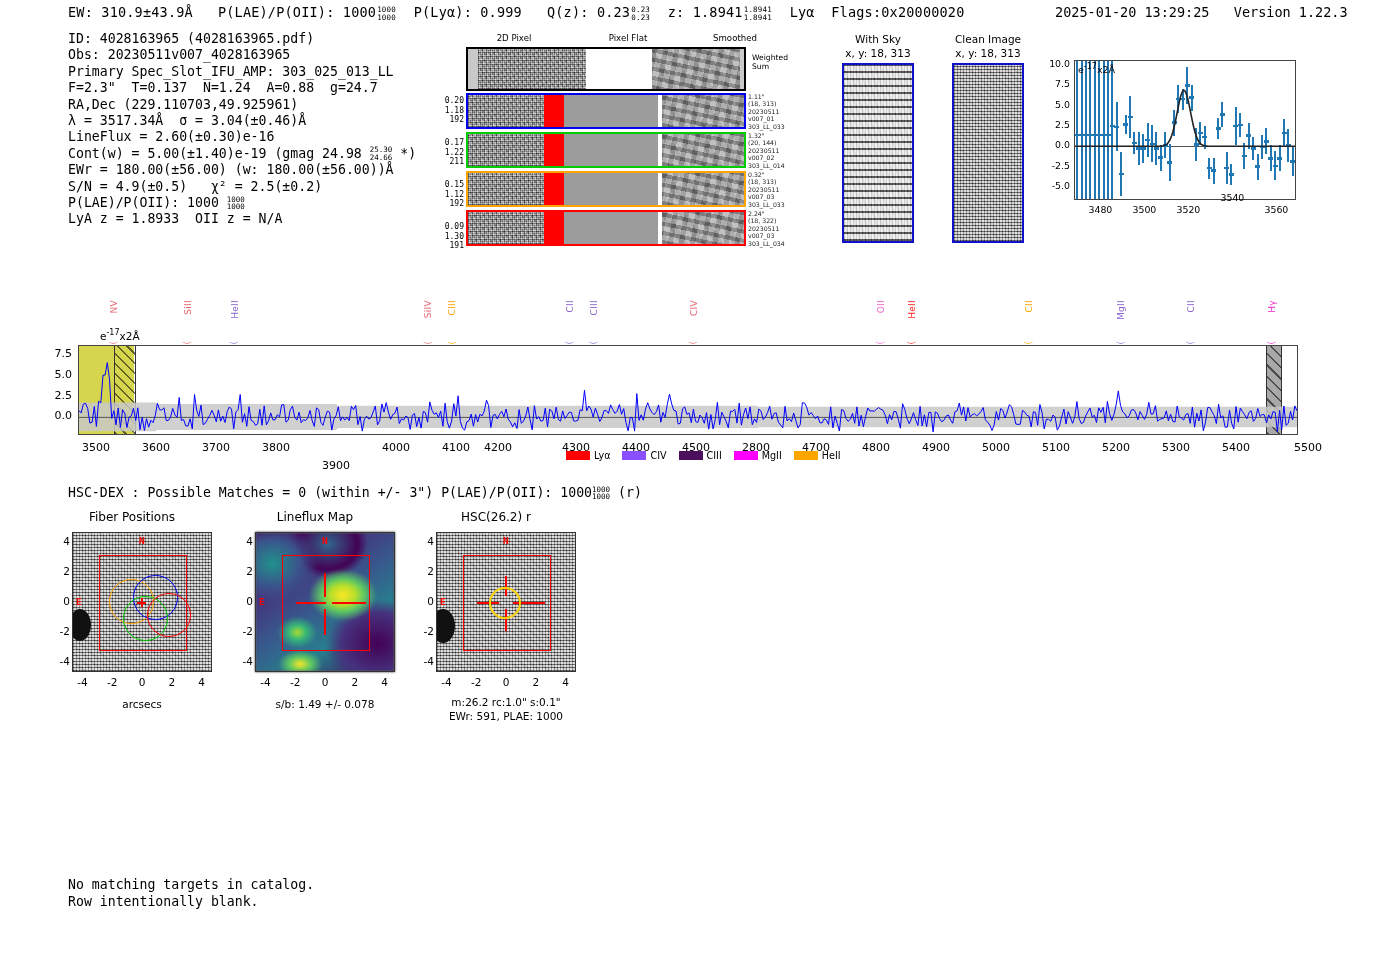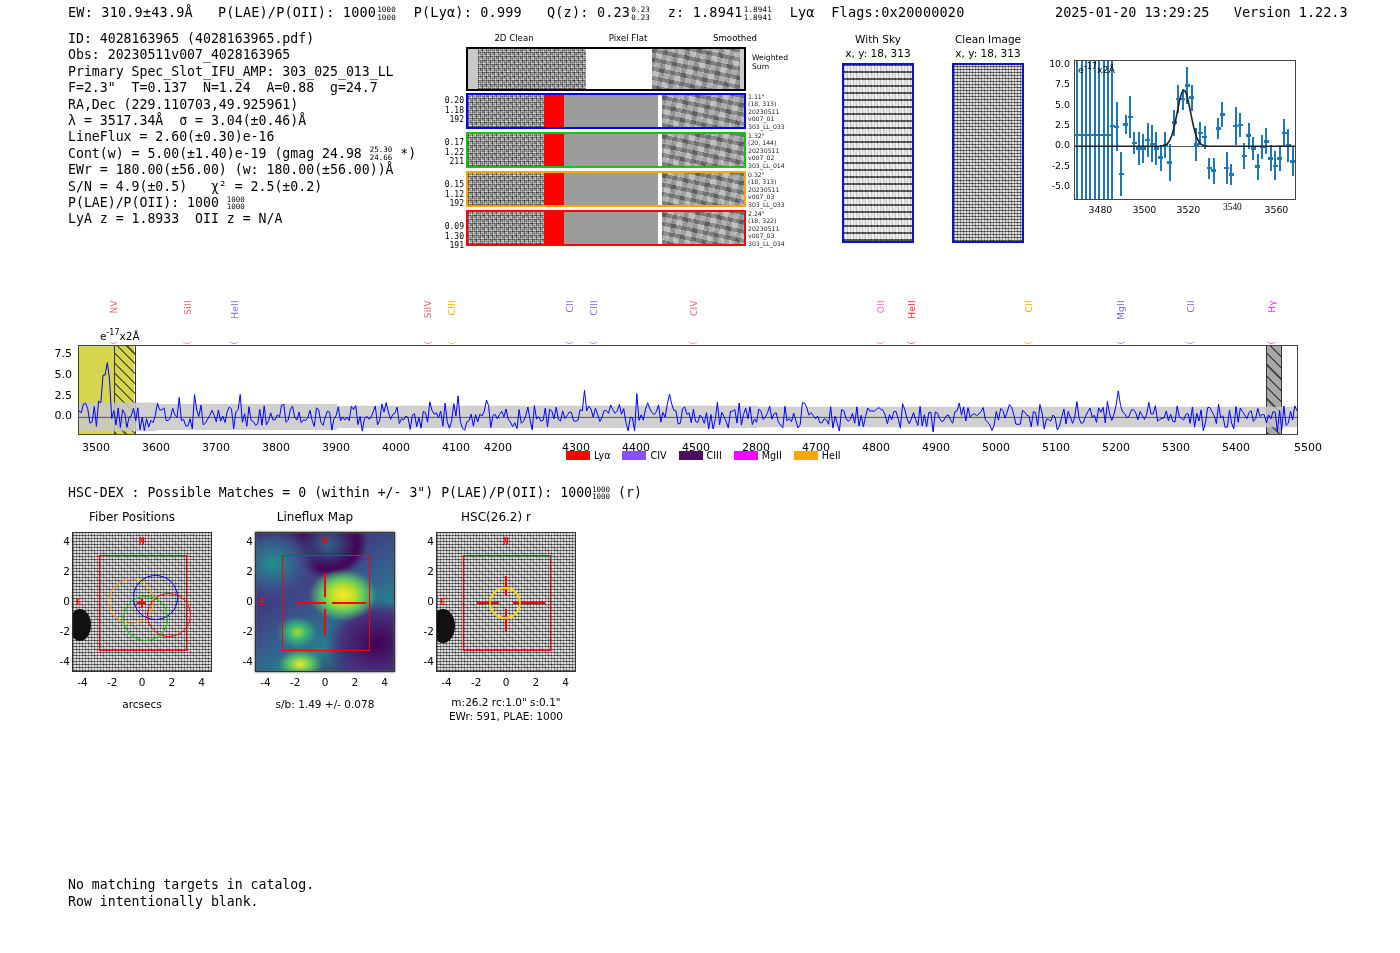--- a/index.html
+++ b/index.html
@@ -147,21 +147,21 @@
   <div>λ = 3517.34Å  σ = 3.04(±0.46)Å</div>
   <div>LineFlux = 2.60(±0.30)e-16</div>
   <div><span>Cont(w) = 5.00(±1.40)e-19 (gmag 24.98</span> <span class="frac2"><span>25.30</span><br><span>24.66</span></span> <span>*)</span></div>
   <div>EWr = 180.00(±56.00) (w: 180.00(±56.00))Å</div>
   <div>S/N = 4.9(±0.5)   χ² = 2.5(±0.2)</div>
   <div><span>P(LAE)/P(OII): 1000</span> <span class="frac2"><span>1000</span><br><span>1000</span></span></div>
   <div>LyA z = 1.8933  OII z = N/A</div>
 </div>
 
 <div class="abs" id="spec2d">
-  <div class="sp-title sans" style="left:34px;top:0;width:100px;text-align:center;">2D Clean</div>
+  <div class="sp-title sans" style="left:34px;top:0;width:100px;text-align:center;">2D Pixel</div>
   <div class="sp-title sans" style="left:148px;top:0;width:100px;text-align:center;">Pixel Flat</div>
   <div class="sp-title sans" style="left:255px;top:0;width:100px;text-align:center;">Smoothed</div>
 
   <div class="sp-row" style="left:36px;top:14px;width:280px;height:44px;border:2.4px solid #000;">
     <div class="noise" style="flex:0 0 10px;background:#c9c9c9;"></div>
     <div class="noise" style="flex:0 0 108px;"></div>
     <div class="noise-flat" style="flex:1;background:#ffffff;"></div>
     <div class="noise-smooth" style="flex:0 0 88px;"></div>
     <div style="flex:0 0 4px;background:#c9c9c9;"></div>
   </div>
@@ -378,21 +378,21 @@
       <div class="ytick sans" style="top: 85.2353px; right: 234px;">0.0</div>
       <div class="ytick sans" style="top: 64.9412px; right: 234px;">2.5</div>
       <div class="ytick sans" style="top: 44.6471px; right: 234px;">5.0</div>
       <div class="ytick sans" style="top: 24.3529px; right: 234px;">7.5</div>
       <div class="ytick sans" style="top: 4.05882px; right: 234px;">10.0</div>
     </div>
   <div id="em-xticks">
       <div class="xtick sans" style="left: 44.4px; top: 150px;">3480</div>
       <div class="xtick sans" style="left: 88.4px; top: 150px;">3500</div>
       <div class="xtick sans" style="left: 132.4px; top: 150px;">3520</div>
-      <div class="xtick sans" style="left: 176.4px; top: 148px; font-family: Liberation Serif, serif;">3540</div>
+      <div class="xtick sans" style="left: 176.4px; top: 138px;">3540</div>
       <div class="xtick sans" style="left: 220.4px; top: 150px;">3560</div>
     </div>
 </div>
 
 <div class="abs" id="mainspec">
   <div class="sans" style="position:absolute;left:22px;top:-17px;font-size:10.5px;z-index:6;">
     <span>e</span><span class="sup">-17</span><span>x2Å</span>
   </div>
   <div id="msax">
       <div style="position: absolute; left: 0px; top: 0px; width: 55.2px; height: 100%; background: rgb(204, 204, 34); opacity: 0.8;"></div>
@@ -408,21 +408,21 @@
       <div class="ms-ytick sans" style="top: 64.3962px;">0.0</div>
       <div class="ms-ytick sans" style="top: 43.6415px;">2.5</div>
       <div class="ms-ytick sans" style="top: 22.8868px;">5.0</div>
       <div class="ms-ytick sans" style="top: 2.13208px;">7.5</div>
     </div>
   <div id="ms-xticks">
       <div class="ms-xtick sans" style="left: -7px;">3500</div>
       <div class="ms-xtick sans" style="left: 53px;">3600</div>
       <div class="ms-xtick sans" style="left: 113px;">3700</div>
       <div class="ms-xtick sans" style="left: 173px;">3800</div>
-      <div class="ms-xtick sans" style="left: 233px;">3900</div>
+      <div class="ms-xtick sans" style="left: 233px; margin-top: 18px;">3900</div>
       <div class="ms-xtick sans" style="left: 293px;">4000</div>
       <div class="ms-xtick sans" style="left: 353px;">4100</div>
       <div class="ms-xtick sans" style="left: 395px;">4200</div>
       <div class="ms-xtick sans" style="left: 473px;">4300</div>
       <div class="ms-xtick sans" style="left: 533px;">4400</div>
       <div class="ms-xtick sans" style="left: 593px;">4500</div>
       <div class="ms-xtick sans" style="left: 653px;">2800</div>
       <div class="ms-xtick sans" style="left: 713px;">4700</div>
       <div class="ms-xtick sans" style="left: 773px;">4800</div>
       <div class="ms-xtick sans" style="left: 833px;">4900</div>

